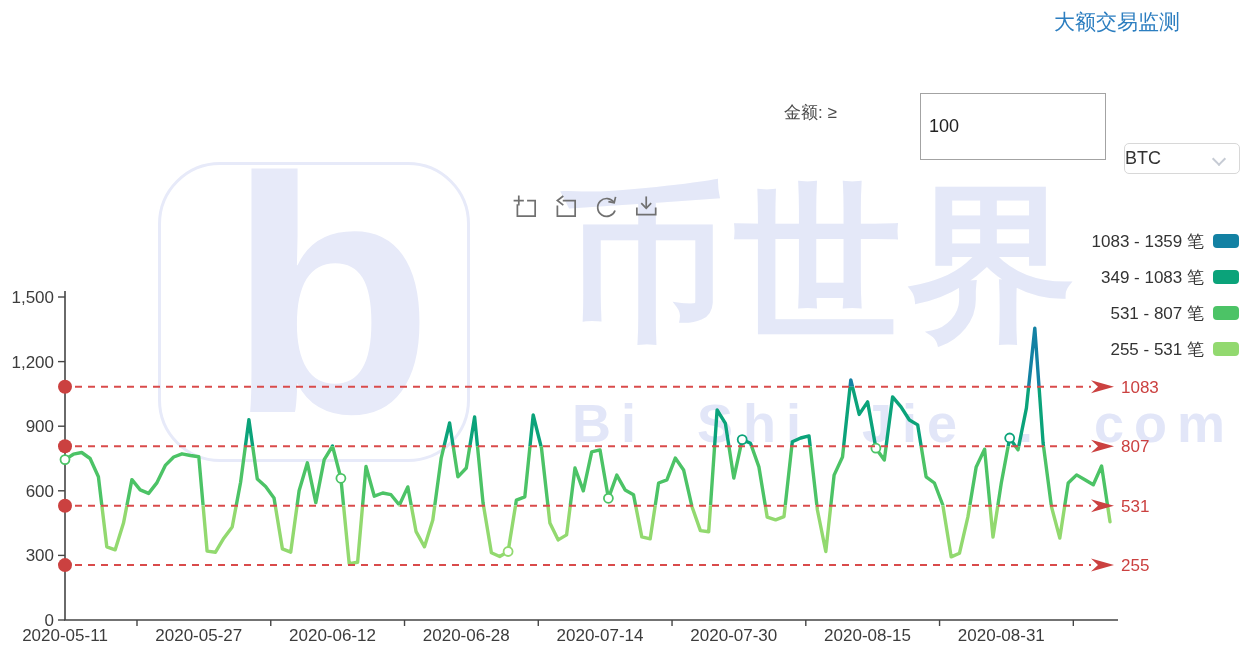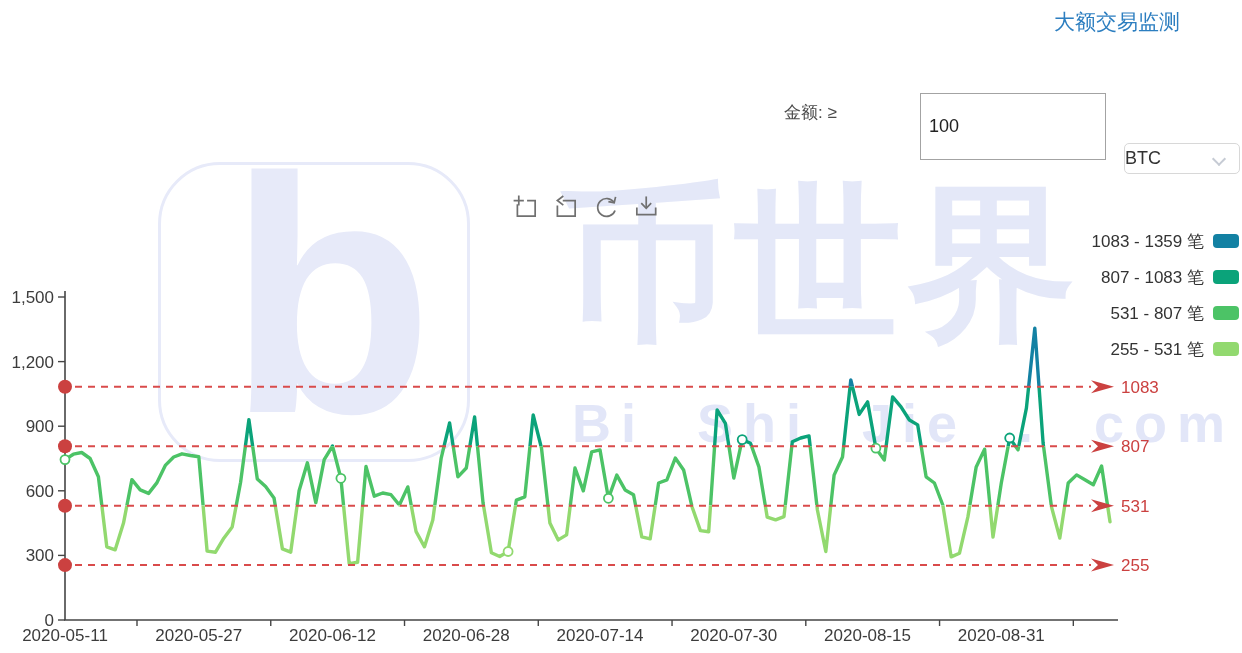--- a/index.html
+++ b/index.html
@@ -81,21 +81,21 @@
       <path d="M4.5 13.5 V20 H22 V13.5"></path>
     </svg>
   </div>
 
   <div class="legend" id="legend">
       <div class="legend-row">
         <span class="legend-label">1083 - 1359 笔</span>
         <span class="legend-swatch" style="background: rgb(19, 129, 163);"></span>
       </div>
       <div class="legend-row">
-        <span class="legend-label">807 - 1083 笔</span>
+        <span class="legend-label">349 - 1083 笔</span>
         <span class="legend-swatch" style="background: rgb(11, 163, 122);"></span>
       </div>
       <div class="legend-row">
         <span class="legend-label">531 - 807 笔</span>
         <span class="legend-swatch" style="background: rgb(76, 195, 102);"></span>
       </div>
       <div class="legend-row">
         <span class="legend-label">255 - 531 笔</span>
         <span class="legend-swatch" style="background: rgb(146, 217, 111);"></span>
       </div>

